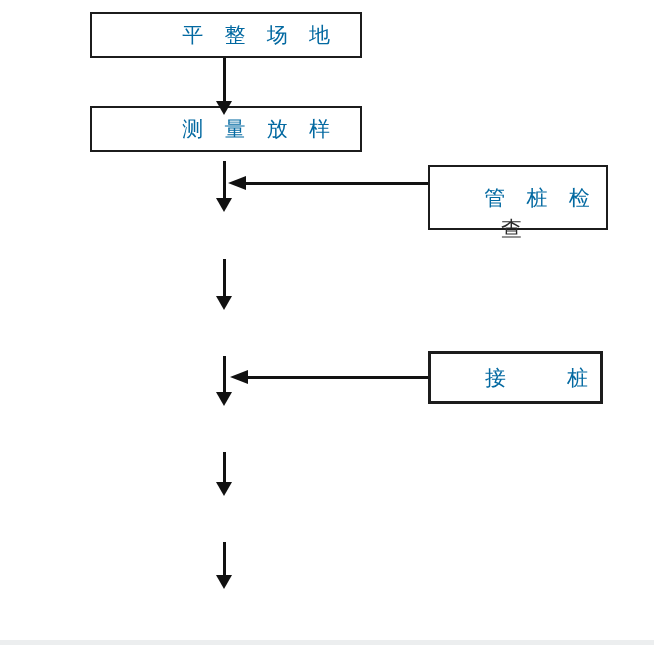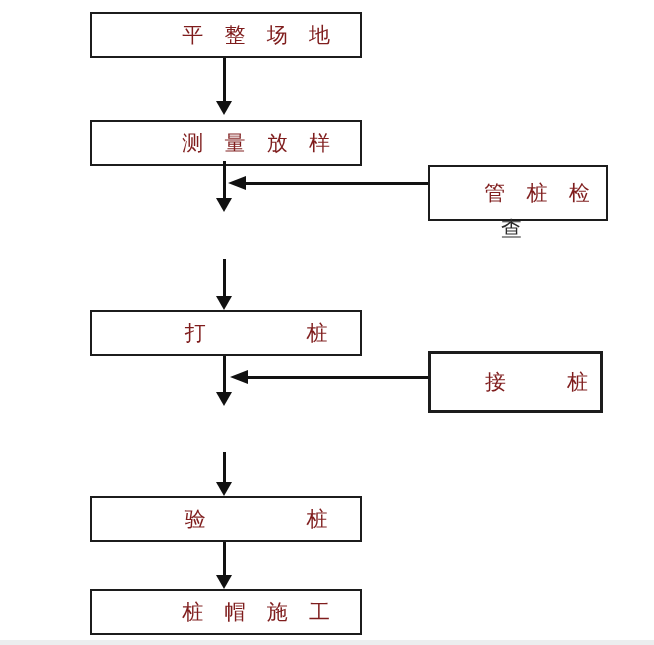--- a/index.html
+++ b/index.html
@@ -17,43 +17,43 @@
   }
   
   .flow-box {
     position: absolute;
     box-sizing: border-box;
     border: 2px solid #1c1c1c;
     background: #ffffff;
     display: flex;
     align-items: center;
     justify-content: center;
-    color: #7f1d1d;
+    color: #0369a1;
     font-size: 21px;
     letter-spacing: 8px;
     white-space: pre;
   }
   .main-box {
     left: 90px;
     width: 272px;
     height: 46px;
     padding-left: 68px;
   }
   .side-box-1 {
     left: 428px;
     top: 165px;
     width: 180px;
-    height: 56px;
+    height: 65px;
     padding-left: 46px;
   }
   .side-box-2 {
     left: 428px;
     top: 351px;
     width: 175px;
-    height: 62px;
+    height: 53px;
     border-width: 3px;
     padding-left: 50px;
   }
   .overflow-char {
     position: absolute;
     left: 501px;
     top: 215px;
     color: #2b2b2b;
     font-size: 21px;
     letter-spacing: 8px;
@@ -100,31 +100,22 @@
   }
 </style>
 </head>
 <body>
 
 <div class="canvas">
 
   <div class="flow-box main-box" style="top:12px">
     <span>平 整 场 地</span>
   </div>
-  <div class="flow-box main-box" style="top:120px">
+  <div class="flow-box main-box" style="top:106px">
     <span>测 量 放 样</span>
-  </div>
-  <div class="flow-box main-box" style="top:310px">
-    <span>打       桩</span>
-  </div>
-  <div class="flow-box main-box" style="top:496px">
-    <span>验       桩</span>
-  </div>
-  <div class="flow-box main-box" style="top:589px">
-    <span>桩 帽 施 工</span>
   </div>
 
   <div class="flow-box side-box-1">
     <span>管 桩 检</span>
   </div>
   <span class="overflow-char">查</span>
 
   <div class="flow-box side-box-2">
     <span>接    桩</span>
   </div>

